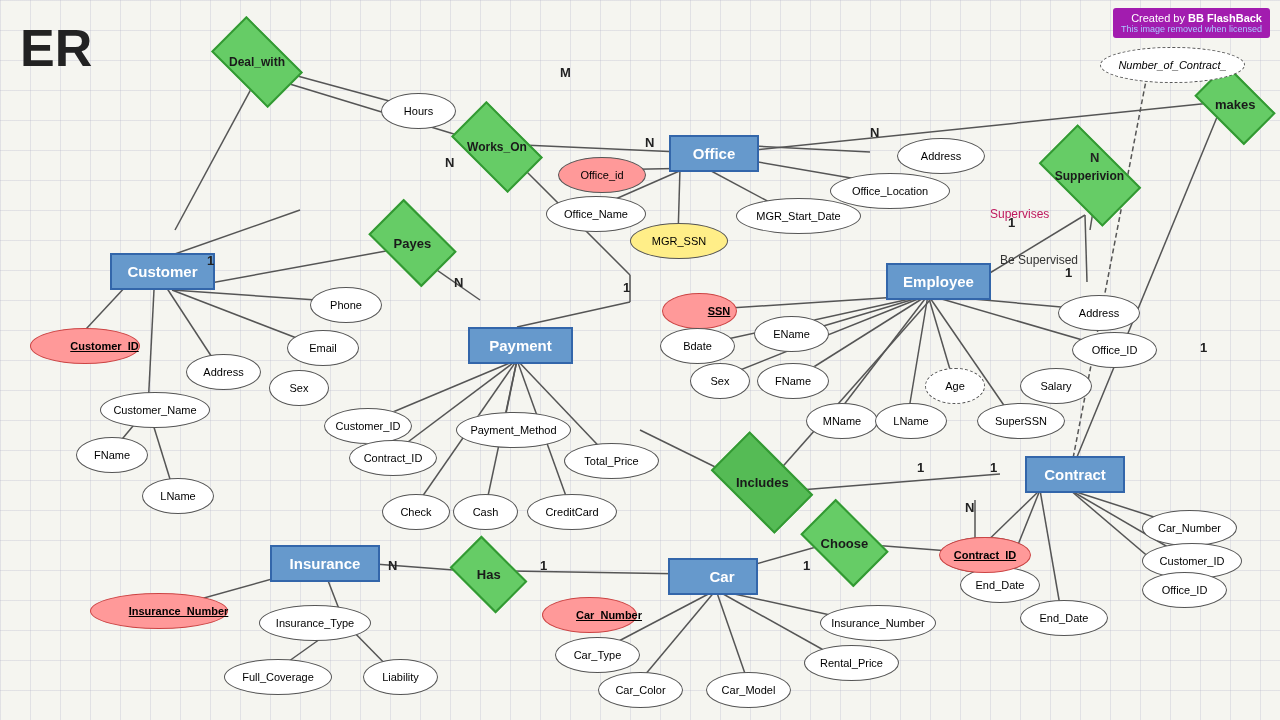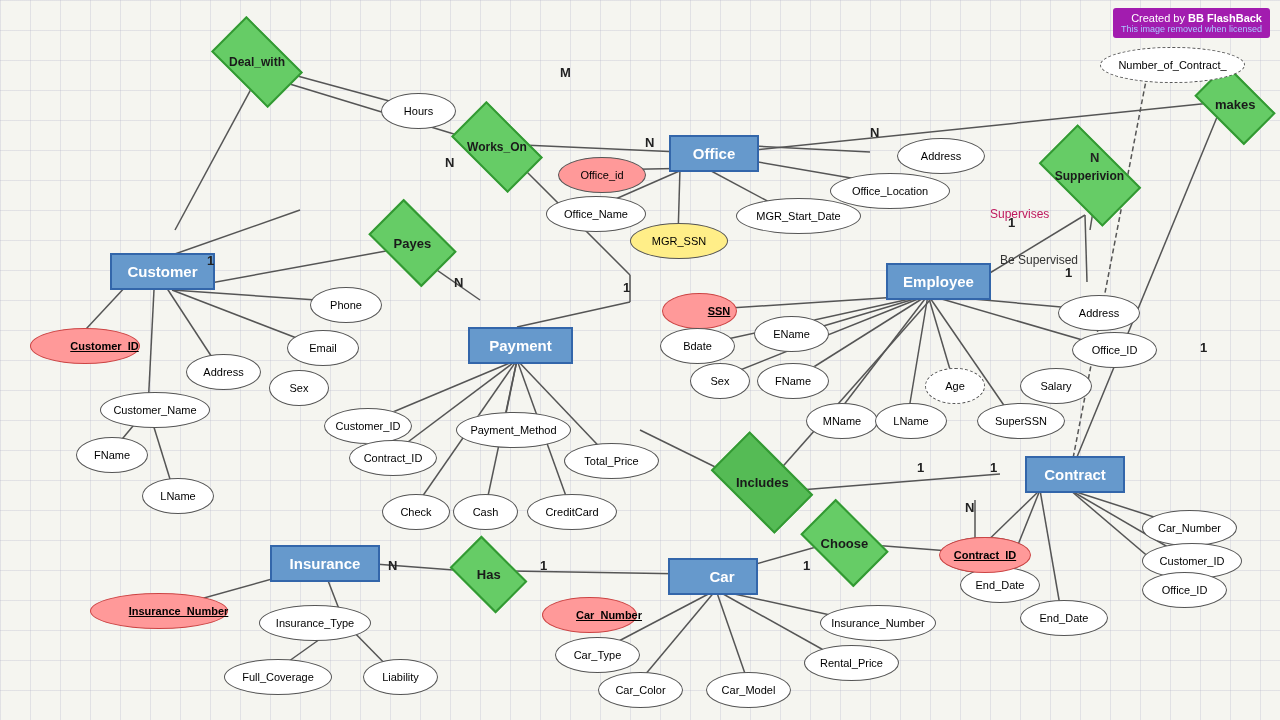--- a/index.html
+++ b/index.html
@@ -234,20 +234,21 @@
   <line x1="1240" y1="100" x2="1222" y2="105" stroke="#555" stroke-width="1.5"></line>
   <line x1="1070" y1="474" x2="1222" y2="105" stroke="#555" stroke-width="1.5"></line>
 
   <line x1="1150" y1="60" x2="1070" y2="474" stroke="#555" stroke-width="1.5" stroke-dasharray="5,3"></line>
 
   <line x1="975" y1="553" x2="975" y2="500" stroke="#555" stroke-width="1.5"></line>
 
 </svg>
 
 <div class="er-title">
+  <div class="er-title-er">ER</div>
 </div>
 
 <div class="watermark">
   <span>Created by</span>
   <strong>BB FlashBack</strong>
   <span class="watermark-sub">This image removed when licensed</span>
 </div>
 
 <div class="entity entity-rect" style="left:669px;top:135px;width:90px;">Office</div>
 
@@ -364,21 +365,21 @@
 
 <div class="oval" style="left:1142px;top:510px;width:95px;height:36px;">Car_Number</div>
 <div class="oval" style="left:1142px;top:543px;width:100px;height:36px;">Customer_ID</div>
 <div class="oval" style="left:1142px;top:572px;width:85px;height:36px;">Office_ID</div>
 <div class="oval" style="left:940px;top:537px;width:90px;height:36px;">Start_Date</div>
 <div class="oval" style="left:960px;top:567px;width:80px;height:36px;">End_Date</div>
 
 <div class="oval" style="left:939px;top:537px;width:92px;height:36px; background:#ff9999; border:1.5px solid #cc4444; text-decoration: underline; font-weight: bold; border-radius:50%; display:flex;align-items:center;justify-content:center;font-size:11px; position:absolute; z-index:5;">Contract_ID</div>
 <div class="oval" style="left:1020px;top:600px;width:88px;height:36px;">End_Date</div>
 
-<div class="oval oval-dashed" style="left:1100px;top:47px;width:145px;height:36px;">Number_of_Contract_</div>
+<div class="oval oval-dashed" style="left:1100px;top:47px;width:145px;height:36px;font-style:italic;">Number_of_Contract_</div>
 
 <div style="position:absolute;left:990px;top:207px;font-size:12px;color:#be185d;z-index:6;">Supervises</div>
 
 <div style="position:absolute;left:1000px;top:253px;font-size:12px;color:#333;z-index:6;">Be Supervised</div>
 
 <div class="number-label" style="left:560px;top:65px;">M</div>
 <div class="number-label" style="left:445px;top:155px;">N</div>
 <div class="number-label" style="left:645px;top:135px;">N</div>
 <div class="number-label" style="left:870px;top:125px;">N</div>
 <div class="number-label" style="left:623px;top:280px;">1</div>

